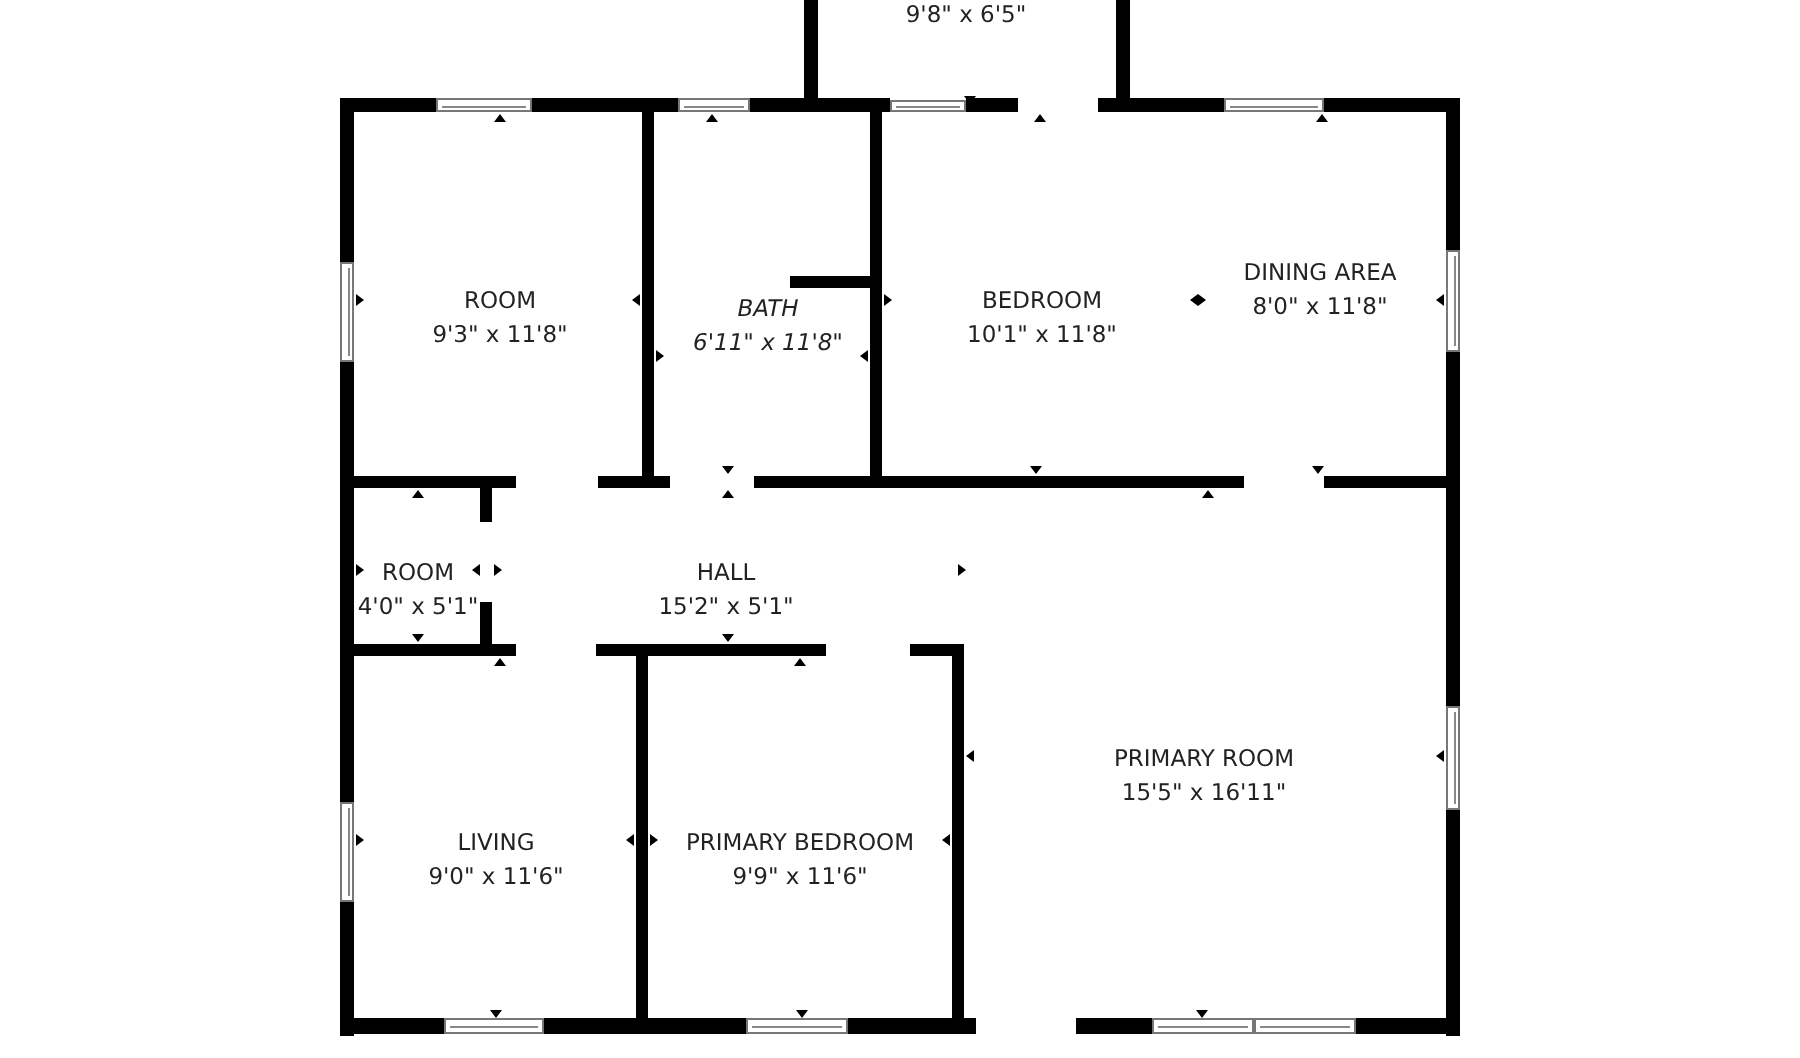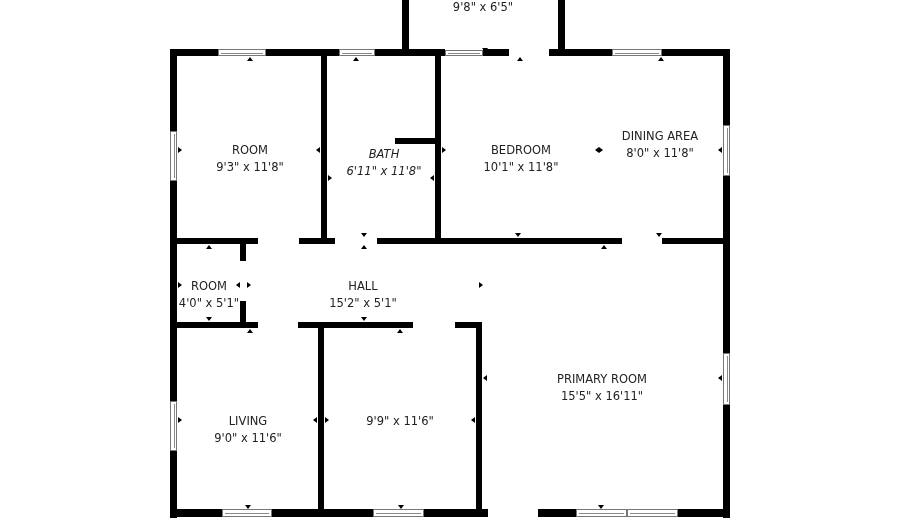--- a/index.html
+++ b/index.html
@@ -105,20 +105,21 @@
   </div>
   <div class="label" style="left:602px;top:371px;">
     <span class="name">PRIMARY ROOM</span>
     <span class="dim">15'5" x 16'11"</span>
   </div>
   <div class="label" style="left:248px;top:413px;">
     <span class="name">LIVING</span>
     <span class="dim">9'0" x 11'6"</span>
   </div>
   <div class="label" style="left:400px;top:413px;">
+    <span class="name">PRIMARY BEDROOM</span>
     <span class="dim">9'9" x 11'6"</span>
   </div>
 
   <div class="tick t-up" style="left:247px;top:57px;"></div>
   <div class="tick t-up" style="left:353px;top:57px;"></div>
   <div class="tick t-up" style="left:517px;top:57px;"></div>
   <div class="tick t-up" style="left:658px;top:57px;"></div>
   <div class="tick t-down" style="left:482px;top:48px;"></div>
   <div class="tick t-down" style="left:515px;top:233px;"></div>
   <div class="tick t-down" style="left:656px;top:233px;"></div>

